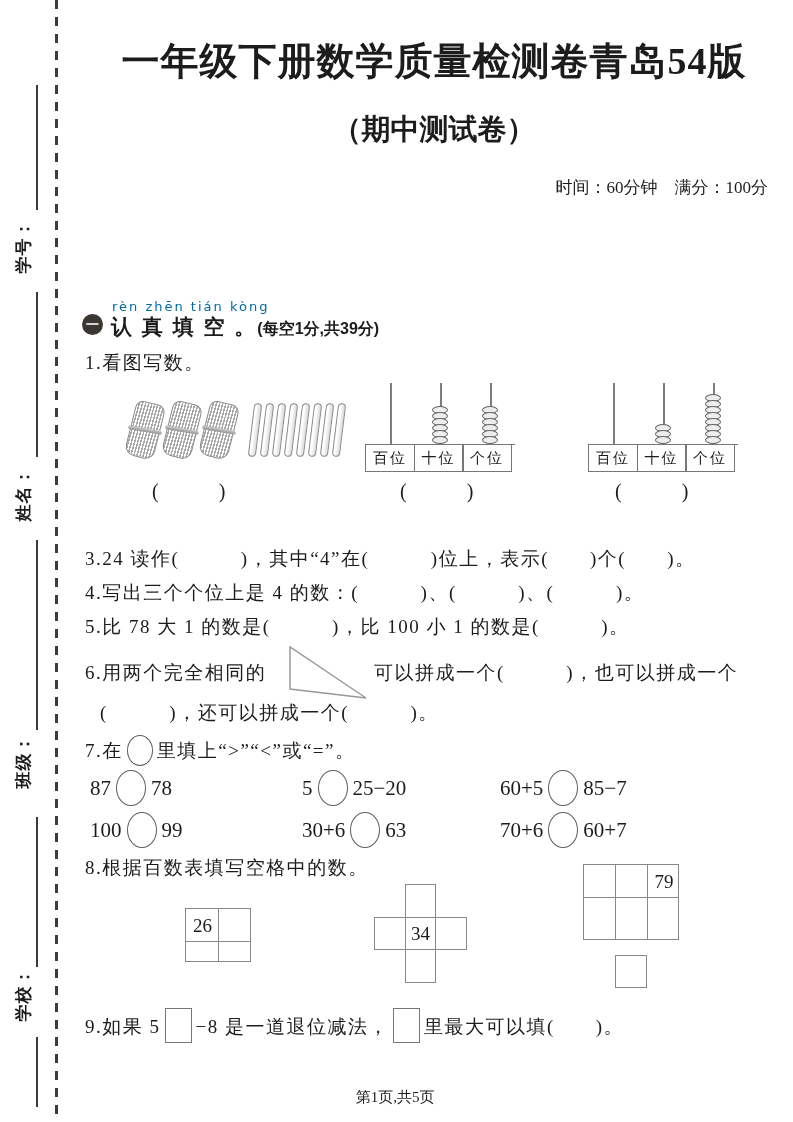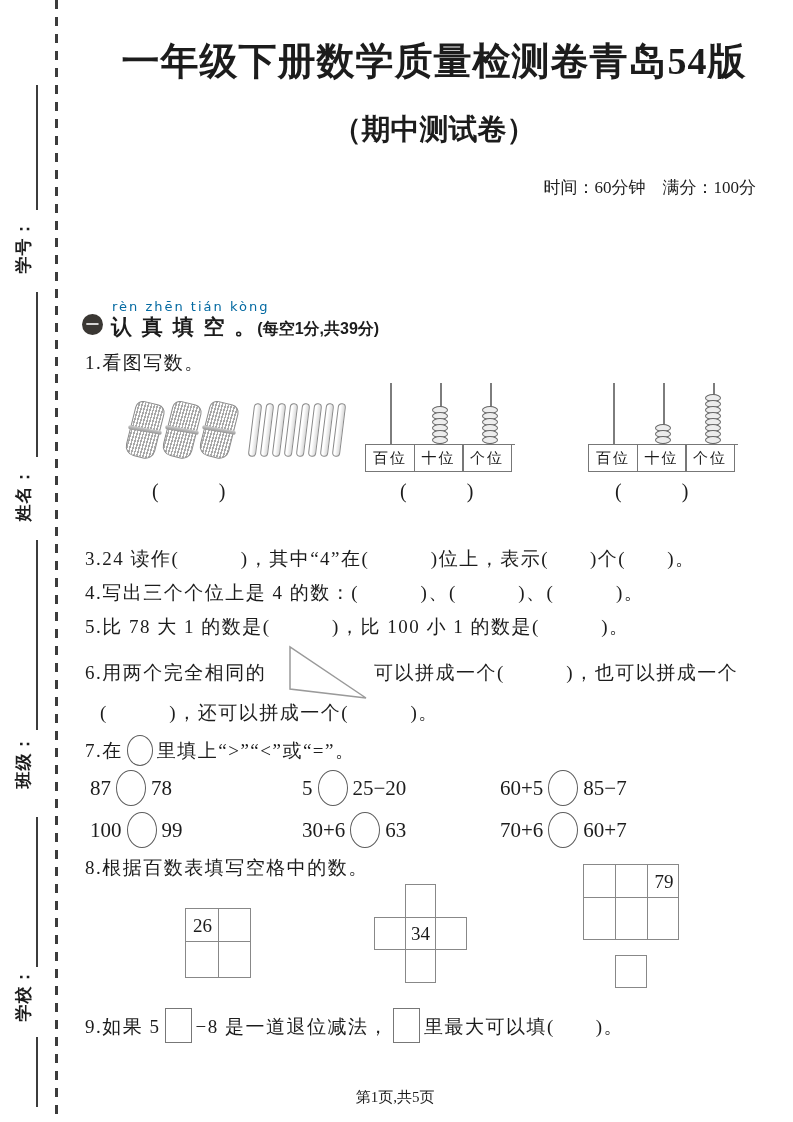--- a/index.html
+++ b/index.html
@@ -13,21 +13,21 @@
   .wseg{position:absolute;left:36px;width:2px;background:#3c3c3c;}
   .side-label{position:absolute;left:-14px;width:74px;text-align:center;font-size:17px;
     font-weight:bold;white-space:nowrap;transform:rotate(-90deg);letter-spacing:1px;}
 
   
   .title{position:absolute;left:75px;top:36px;width:718px;text-align:center;
     font-size:38px;font-weight:bold;letter-spacing:1px;}
   .subtitle{position:absolute;left:75px;top:110px;width:718px;text-align:center;
     font-size:29px;font-weight:bold;}
   .meta{position:absolute;left:75px;top:176px;width:718px;text-align:right;
-    padding-right:37px;font-size:17px;}
+    padding-right:25px;font-size:17px;}
 
   
   table.score{position:absolute;left:93px;top:203px;width:670px;border-collapse:collapse;
     table-layout:fixed;}
   table.score td{border:1.6px solid #222;text-align:center;font-size:22px;font-weight:bold;
     padding:0;}
   table.score tr.r1 td{height:44px;}
   table.score tr.r2 td{height:50px;}
   table.score td.c0{width:82px;}
 
@@ -218,21 +218,21 @@
 
   <div class="cmp-row" style="left:90px;top:770px"><span>87</span><span class="cmp-circle"></span><span>78</span></div>
   <div class="cmp-row" style="left:302px;top:770px"><span>5</span><span class="cmp-circle"></span><span>25−20</span></div>
   <div class="cmp-row" style="left:500px;top:770px"><span>60+5</span><span class="cmp-circle"></span><span>85−7</span></div>
   <div class="cmp-row" style="left:90px;top:812px"><span>100</span><span class="cmp-circle"></span><span>99</span></div>
   <div class="cmp-row" style="left:302px;top:812px"><span>30+6</span><span class="cmp-circle"></span><span>63</span></div>
   <div class="cmp-row" style="left:500px;top:812px"><span>70+6</span><span class="cmp-circle"></span><span>60+7</span></div>
 
   <div class="q" style="left:85px;top:855px">8.根据百数表填写空格中的数。</div>
 
-  <div class="gridbox" style="left:185px;top:908px;width:66px;height:70px">
+  <div class="gridbox" style="left:185px;top:908px;width:66px;height:54px">
     <div class="vline" style="left:32px"></div>
     <div class="hline" style="top:32px"></div>
     <div class="gridnum" style="left:0;top:0;width:33px;height:33px">26</div>
   </div>
 
   <div class="gridbox" style="left:405px;top:884px;width:31px;height:99px"></div>
   <div class="gridbox" style="left:374px;top:917px;width:93px;height:33px;background:transparent"></div>
   <div class="gridnum" style="left:405px;top:917px;width:31px;height:33px">34</div>
 
   <div class="gridbox" style="left:583px;top:864px;width:96px;height:76px">

